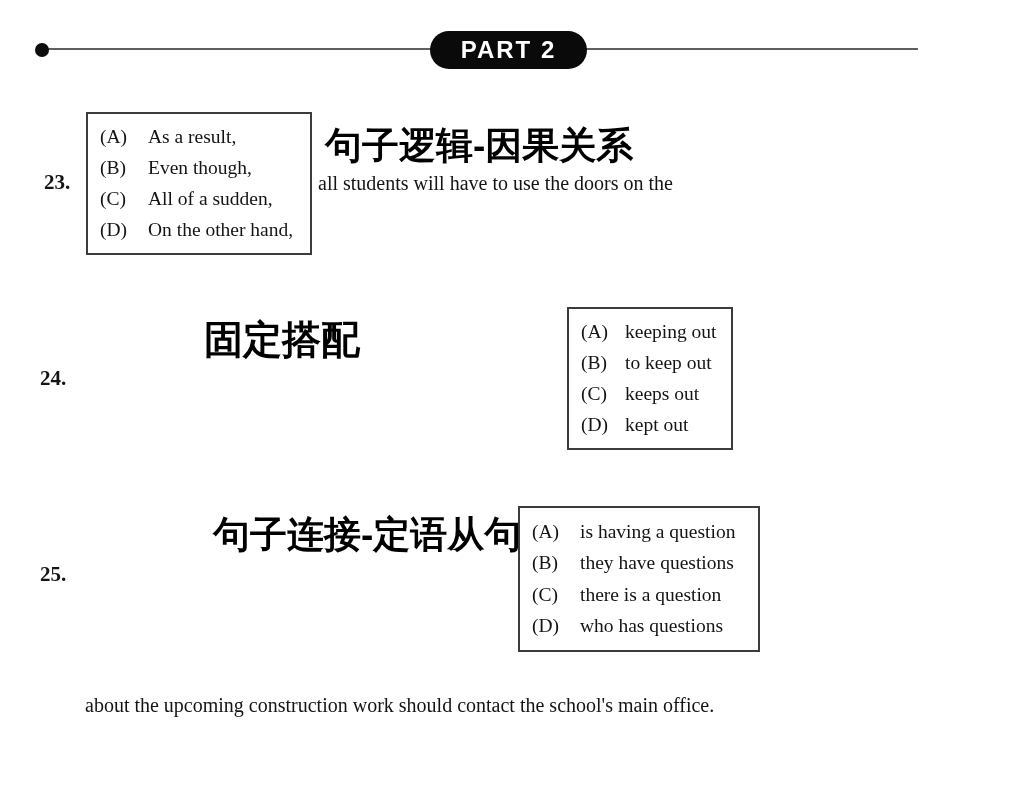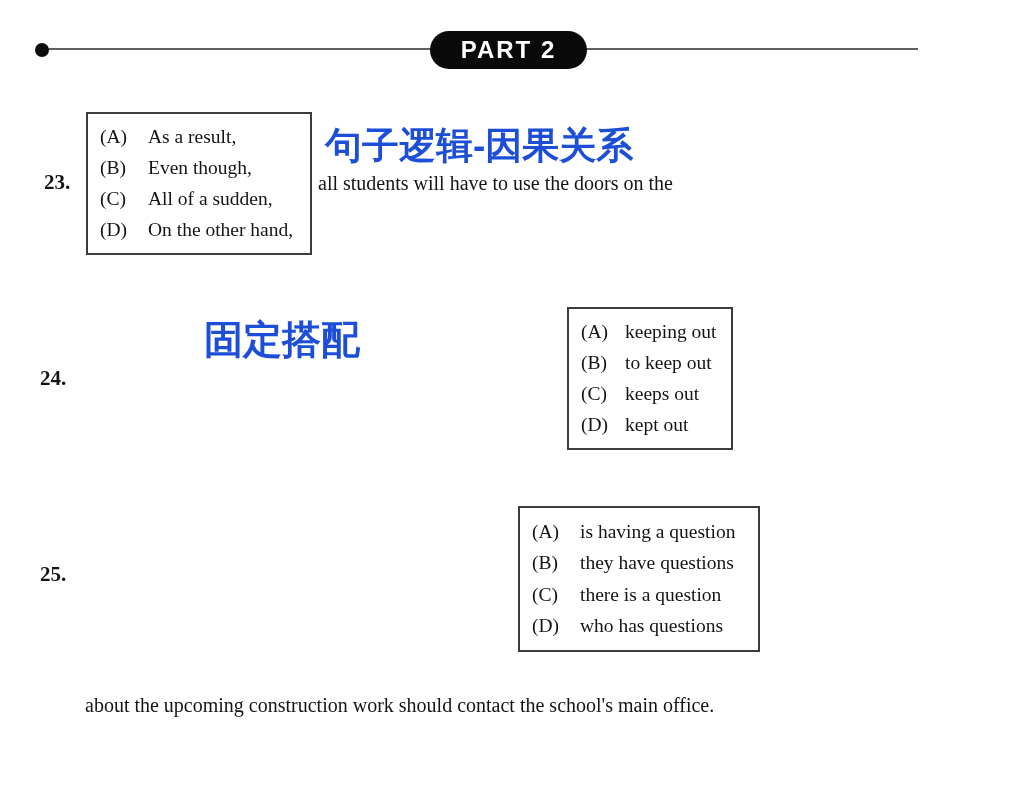--- a/index.html
+++ b/index.html
@@ -63,21 +63,21 @@
   .sentence {
     position: absolute;
     font-size: 20px;
     font-family: "Liberation Serif", serif;
     white-space: nowrap;
   }
   .tag {
     position: absolute;
     font-family: "Liberation Sans", sans-serif;
     font-weight: 700;
-    color: #1d4ed8;
+    color: #000000;
     white-space: nowrap;
     line-height: 1;
   }
   .opt-box {
     position: absolute;
     border: 2px solid #3c3c3c;
     background: #ffffff;
     box-sizing: border-box;
     display: flex;
     flex-direction: column;
@@ -165,20 +165,21 @@
     <div class="opt-row">
       <span class="opt-letter">(C)</span>
       <span class="opt-text">keeps out</span>
     </div>
     <div class="opt-row">
       <span class="opt-letter">(D)</span>
       <span class="opt-text">kept out</span>
     </div>
   </div>
 
+  <span class="tag q25-tag">句子连接-定语从句</span>
   <span class="qnum q25-num">25.</span>
   <div class="opt-box q25-box">
     <div class="opt-row">
       <span class="opt-letter">(A)</span>
       <span class="opt-text">is having a question</span>
     </div>
     <div class="opt-row">
       <span class="opt-letter">(B)</span>
       <span class="opt-text">they have questions</span>
     </div>

